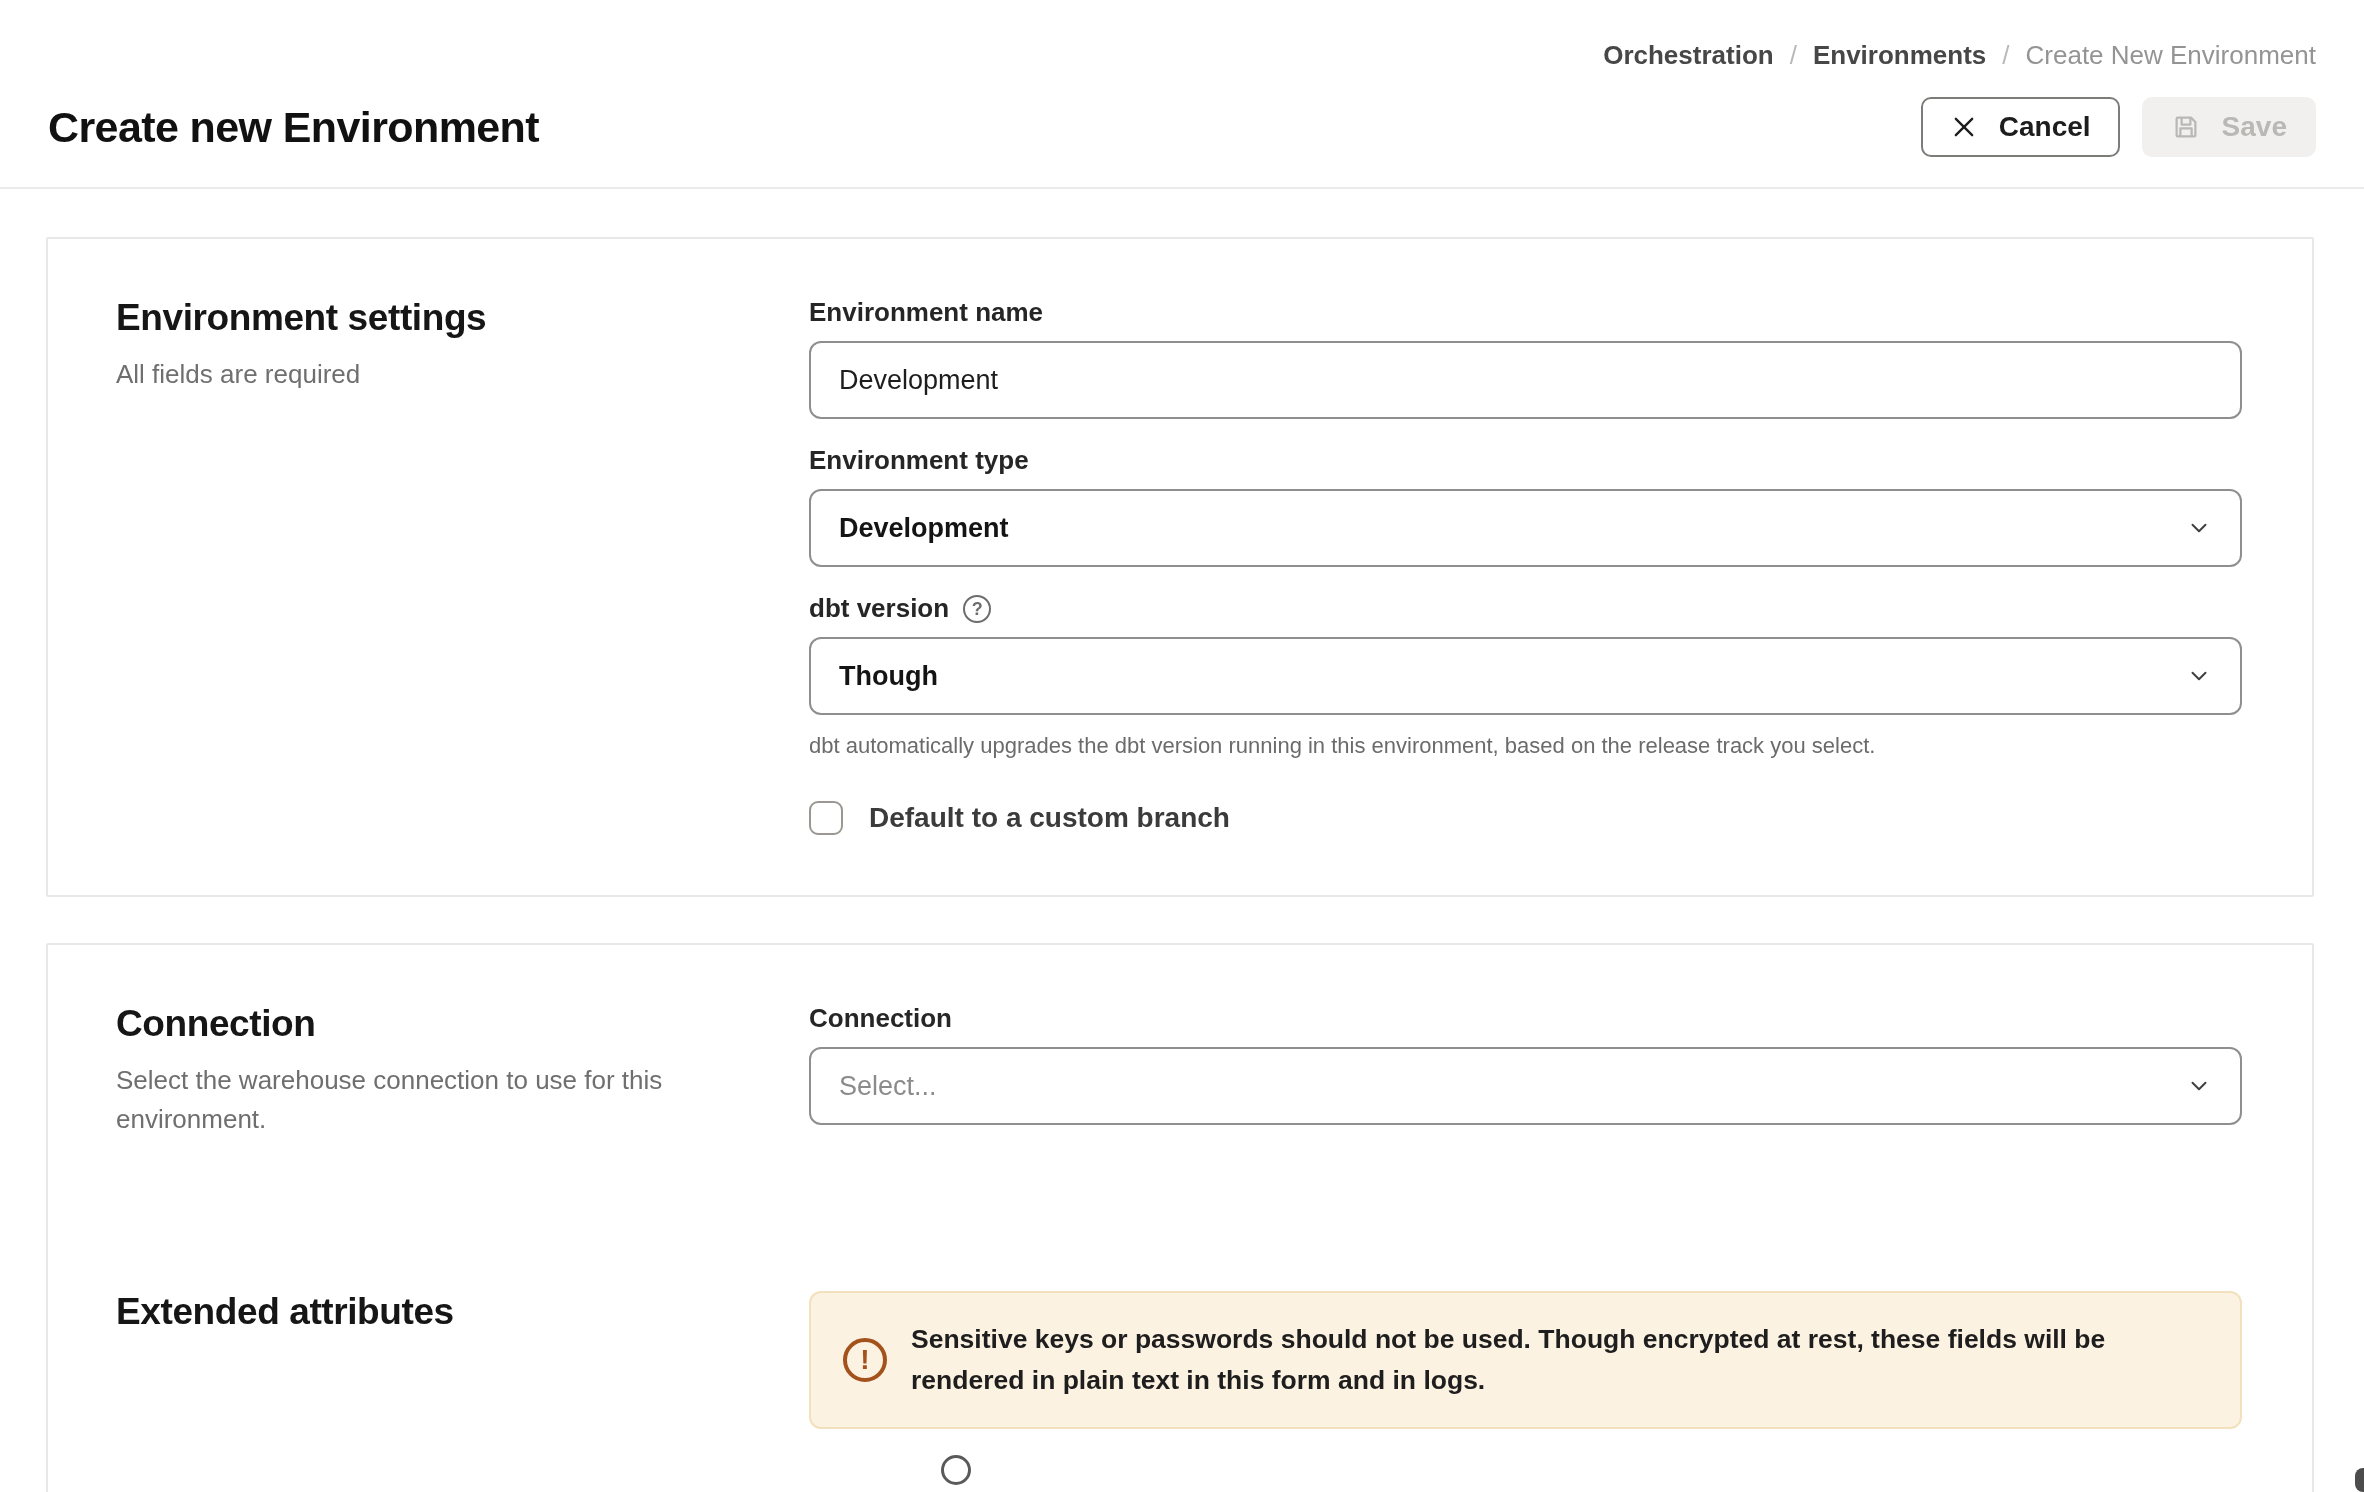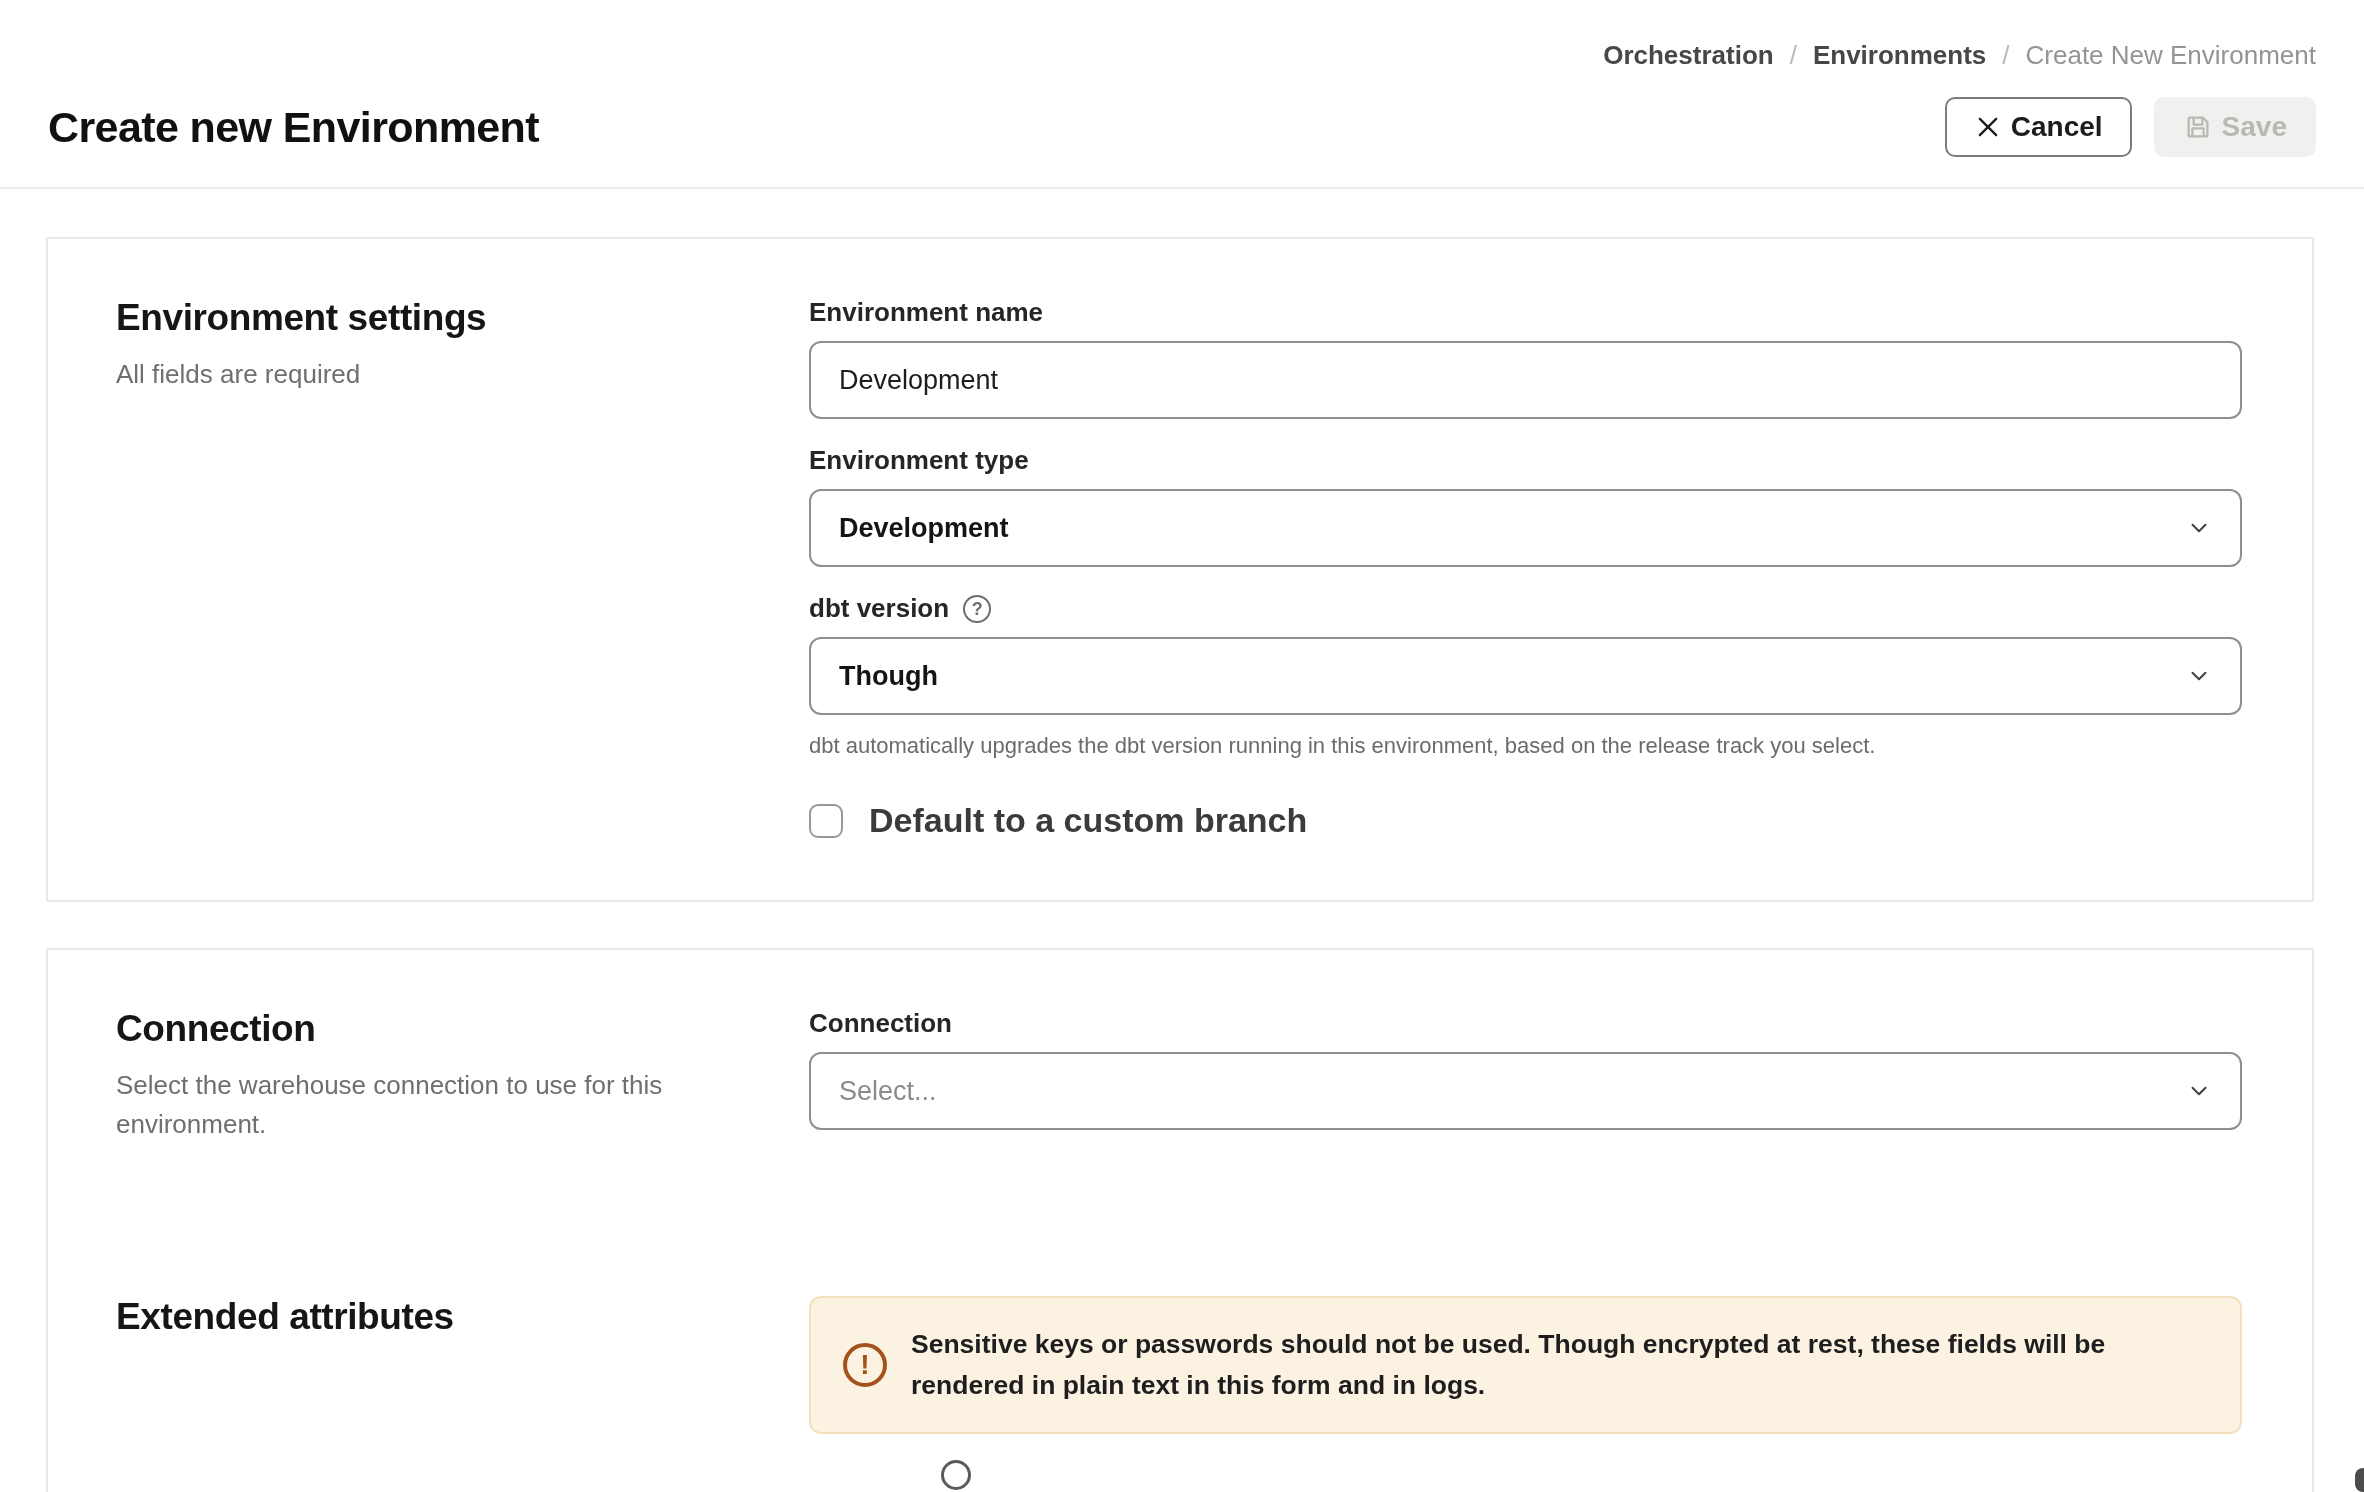--- a/index.html
+++ b/index.html
@@ -24,21 +24,21 @@
 
   .header-row {
     display: flex; align-items: center;
     padding: 26px 48px 30px 48px;
   }
   .page-title {
     font-size: 43px; font-weight: 700; color: #111111; letter-spacing: -0.6px;
   }
   .header-actions { margin-left: auto; display: flex; gap: 22px; }
   .btn {
-    display: inline-flex; align-items: center; gap: 9px;
+    display: inline-flex; align-items: center; gap: 21px;
     height: 60px; padding: 0 27px;
     border-radius: 10px; font-size: 28px; font-weight: 600;
     font-family: "Liberation Sans", sans-serif;
     cursor: pointer; background: #ffffff;
   }
   .btn-cancel { border: 2px solid #7e7c78; color: #1d1d1d; }
   .btn-save   { border: 2px solid #f1f0ef; background: #f1f0ef; color: #bab8b5; cursor: default; }
   .header-divider { border-bottom: 2px solid #ebebeb; }
 
   
@@ -84,21 +84,21 @@
   .select.placeholder .value { font-weight: 400; color: #8b8b8b; }
   .chevron { flex: none; }
 
   .field-help { font-size: 22px; color: #6b6b6b; margin-top: 18px; }
 
   .checkbox-row { display: flex; align-items: center; gap: 26px; margin-top: 42px; cursor: pointer; }
   .checkbox {
     width: 34px; height: 34px; flex: none;
     border: 2.5px solid #9b9792; border-radius: 9px; background: #fff;
   }
-  .checkbox-label { font-size: 34px; font-weight: 600; color: #3b3b3b; }
+  .checkbox-label { font-size: 28px; font-weight: 600; color: #3b3b3b; }
 
   
   .help-icon {
     width: 28px; height: 28px; border: 2px solid #6d6d6d; border-radius: 50%;
     display: inline-flex; align-items: center; justify-content: center;
     font-size: 18px; font-weight: 600; color: #6d6d6d; line-height: 1;
   }
 
   
   .warning-banner {

